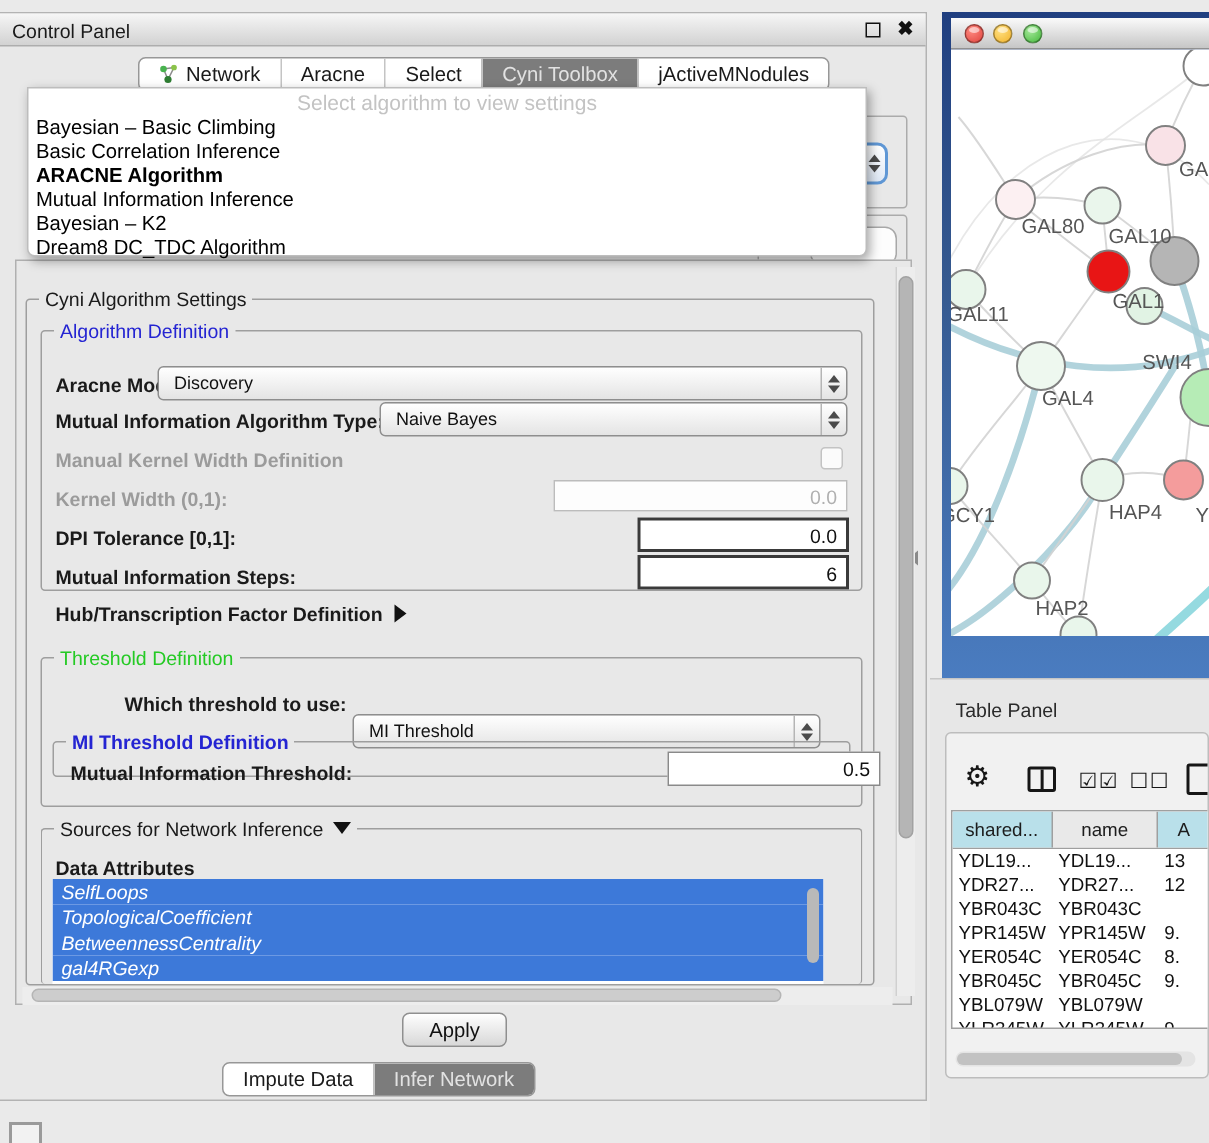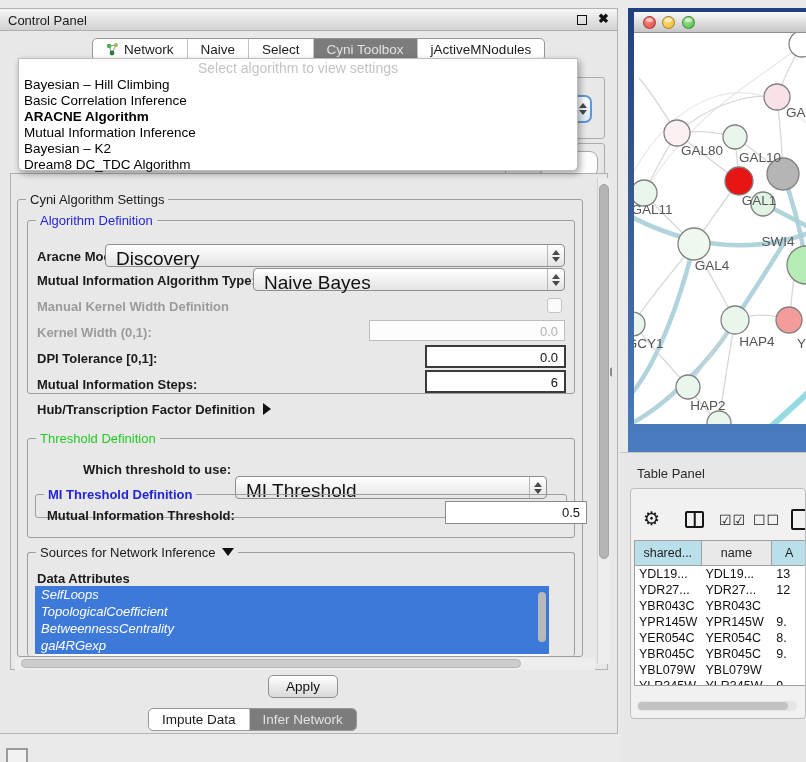--- a/index.html
+++ b/index.html
@@ -47,21 +47,21 @@
   .gb { position:absolute; border:1px solid #9e9e9e; border-radius:3px; }
   .gb-legend { position:absolute; top:-8px; left:8px; background:#e8e8e8; padding:0 4px;
     font-size:13px; color:#1a1a1a; white-space:nowrap; }
   .gb-legend.blue { color:#2424d2; }
   .gb-legend.green { color:#24ca24; }
 
   .flabel { position:absolute; font-size:13px; font-weight:bold; color:#1a1a1a; white-space:nowrap; }
   .flabel.disabled { color:#9b9b9b; }
 
   .combo { position:absolute; height:23px; border:1px solid #8e8e8e; border-radius:4px;
-    background:linear-gradient(180deg,#ffffff,#e4e4e4); font-size:19px; color:#111; }
+    background:linear-gradient(180deg,#ffffff,#e4e4e4); font-size:12px; color:#111; }
   .combo .cval { position:absolute; left:10px; top:3px; }
   .combo .stepper { position:absolute; right:0; top:0; bottom:0; width:17px; border-left:1px solid #b5b5b5;
     display:flex; flex-direction:column; align-items:center; justify-content:center; gap:2px; }
   .arr-up { width:0; height:0; border-left:4px solid transparent; border-right:4px solid transparent; border-bottom:5px solid #4a4a4a; }
   .arr-dn { width:0; height:0; border-left:4px solid transparent; border-right:4px solid transparent; border-top:5px solid #4a4a4a; }
 
   .tfield { position:absolute; background:#ffffff; font-size:13px; color:#111; text-align:right; padding:3px 6px 0 0; }
   .tfield.dark { border:2px solid #3a3a3a; }
   .tfield.mid { border:1px solid #8a8a8a; }
   .tfield.disabled { border:1px solid #bcbcbc; color:#b0b0b0; background:#fdfdfd; }
@@ -142,21 +142,21 @@
               <line x1="3" y1="3" x2="6" y2="10" stroke="#8a8a8a" stroke-width="1"></line>
               <line x1="10" y1="2" x2="6" y2="10" stroke="#8a8a8a" stroke-width="1"></line>
               <circle cx="3" cy="3" r="2.2" fill="#49b24f"></circle>
               <circle cx="10" cy="2" r="1.9" fill="#8bc34a"></circle>
               <circle cx="6" cy="10" r="2.4" fill="#2e7d32"></circle>
             </svg>
           </span>
           <span>Network</span>
         </div>
         <div class="seg">
-          <span>Naive</span>
+          <span>Aracne</span>
         </div>
         <div class="seg">
           <span>Select</span>
         </div>
         <div class="seg selected">
           <span>Cyni Toolbox</span>
         </div>
         <div class="seg">
           <span>jActiveMNodules</span>
         </div>
@@ -168,21 +168,21 @@
         <div class="arr-up"></div>
         <div class="arr-dn"></div>
       </div>
     </div>
     <div class="frag-box" style="left:505px; top:134px; width:100px; height:48px;"></div>
     <div class="frag-field" style="left:540px; top:142px; width:58px; height:26px;"></div>
 
     <div id="algo-popup">
       <div class="popup-placeholder">Select algorithm to view settings</div>
       <div id="popup-items">
-          <div class="popup-item">Bayesian – Hill Climbing</div>
+          <div class="popup-item">Bayesian – Basic Climbing</div>
           <div class="popup-item">Basic Correlation Inference</div>
           <div class="popup-item bold">ARACNE Algorithm</div>
           <div class="popup-item">Mutual Information Inference</div>
           <div class="popup-item">Bayesian – K2</div>
           <div class="popup-item">Dream8 DC_TDC Algorithm</div>
         </div>
     </div>
 
     <div id="settings-pane">
 

